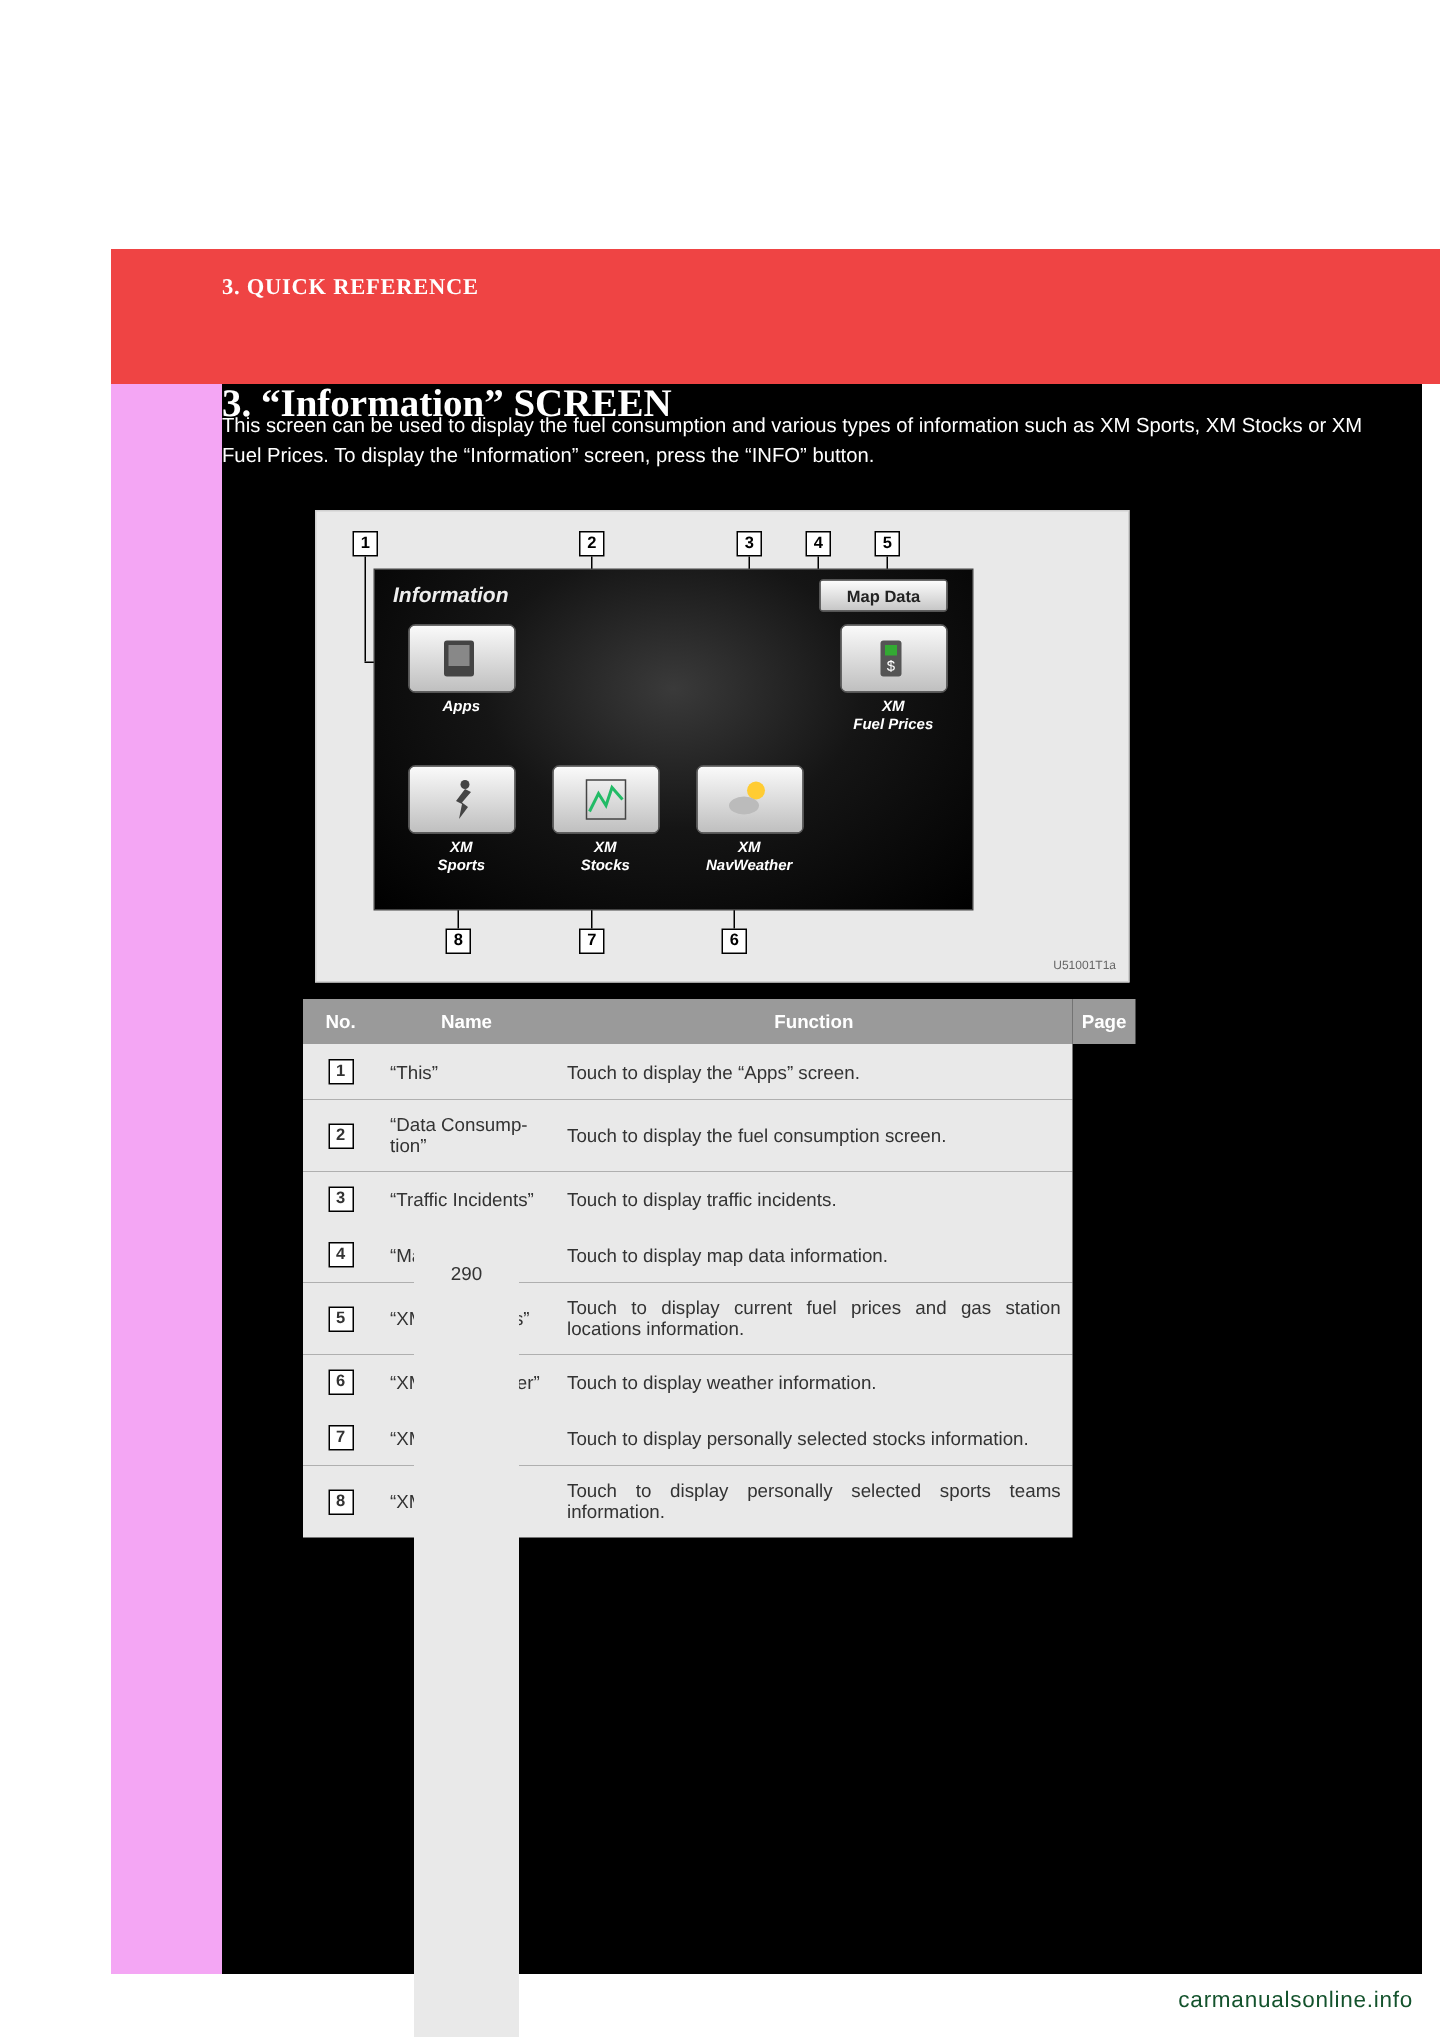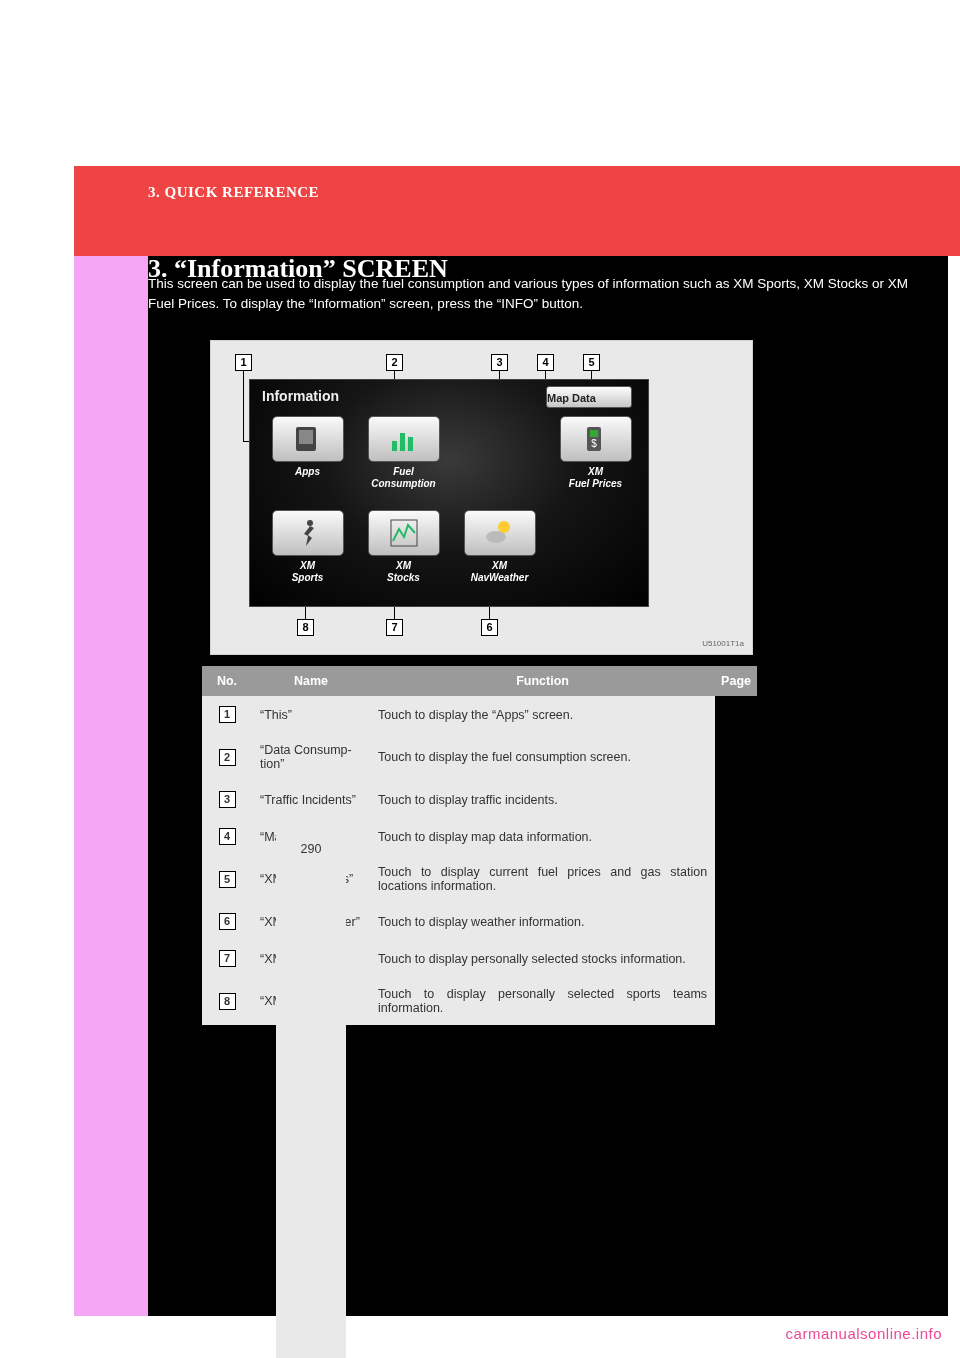--- a/index.html
+++ b/index.html
@@ -79,31 +79,32 @@
       width: 400px; height: 228px;
       background: radial-gradient(ellipse at 50% 35%, #3a3a3a 0%, #151515 45%, #000 100%);
       border: 1px solid #444;
     }
     .inner .hdr {
       position: absolute;
       left: 12px; top: 8px;
       color: #eee;
       font-weight: bold;
       font-size: 14px;
+      font-style: italic;
     }
     .mapdata-btn {
       position: absolute;
       right: 16px; top: 6px;
       width: 86px; height: 22px;
       background: linear-gradient(#fdfdfd,#c6c6c6);
       border: 1px solid #555;
       border-radius: 3px;
       font-size: 11px;
       font-weight: bold;
-      text-align: left;
+      text-align: center;
       line-height: 22px;
       color: #222;
     }
     .grid {
       position: absolute;
       left: 8px; right: 8px;
       top: 34px; bottom: 8px;
     }
     .cell {
       position: absolute;
@@ -203,21 +204,21 @@
     }
     .reftable td.name { width: 118px; }
     .reftable td.func { text-align: justify; }
     .reftable td.page { text-align: center; width: 70px; }
 
     .watermark {
       position: absolute;
       right: 18px;
       bottom: 16px;
       font-size: 15px;
-      color: #ec4899;
+      color: #14532d;
       font-family: Arial, sans-serif;
       letter-spacing: 0.5px;
       margin-left: 12px;
     }
   </style>
 </head>
 <body>
 
 <div class="page">
 
@@ -255,30 +256,20 @@
         <div class="cell c1">
           <div class="ico">
             <svg viewBox="0 0 36 36">
                 <rect x="6" y="6" width="20" height="24" rx="2" fill="#444"></rect>
                 <rect x="9" y="9" width="14" height="14" fill="#888"></rect>
               </svg>
           </div>
           <div class="lbl">Apps</div>
         </div>
 
-        <div class="cell c2">
-          <div class="ico">
-            <svg viewBox="0 0 36 36">
-                <rect x="6" y="20" width="5" height="10" fill="#2b6"></rect>
-                <rect x="14" y="12" width="5" height="18" fill="#2b6"></rect>
-                <rect x="22" y="16" width="5" height="14" fill="#2b6"></rect>
-              </svg>
-          </div>
-          <div class="lbl">Fuel<br>Consumption</div>
-        </div>
 
 
         <div class="cell c4">
           <div class="ico">
             <svg viewBox="0 0 36 36">
                 <rect x="9" y="6" width="14" height="24" rx="2" fill="#555"></rect>
                 <rect x="12" y="9" width="8" height="7" fill="#3a3"></rect>
                 <text x="16" y="26" font-size="10" text-anchor="middle" fill="#fff">$</text>
               </svg>
           </div>

